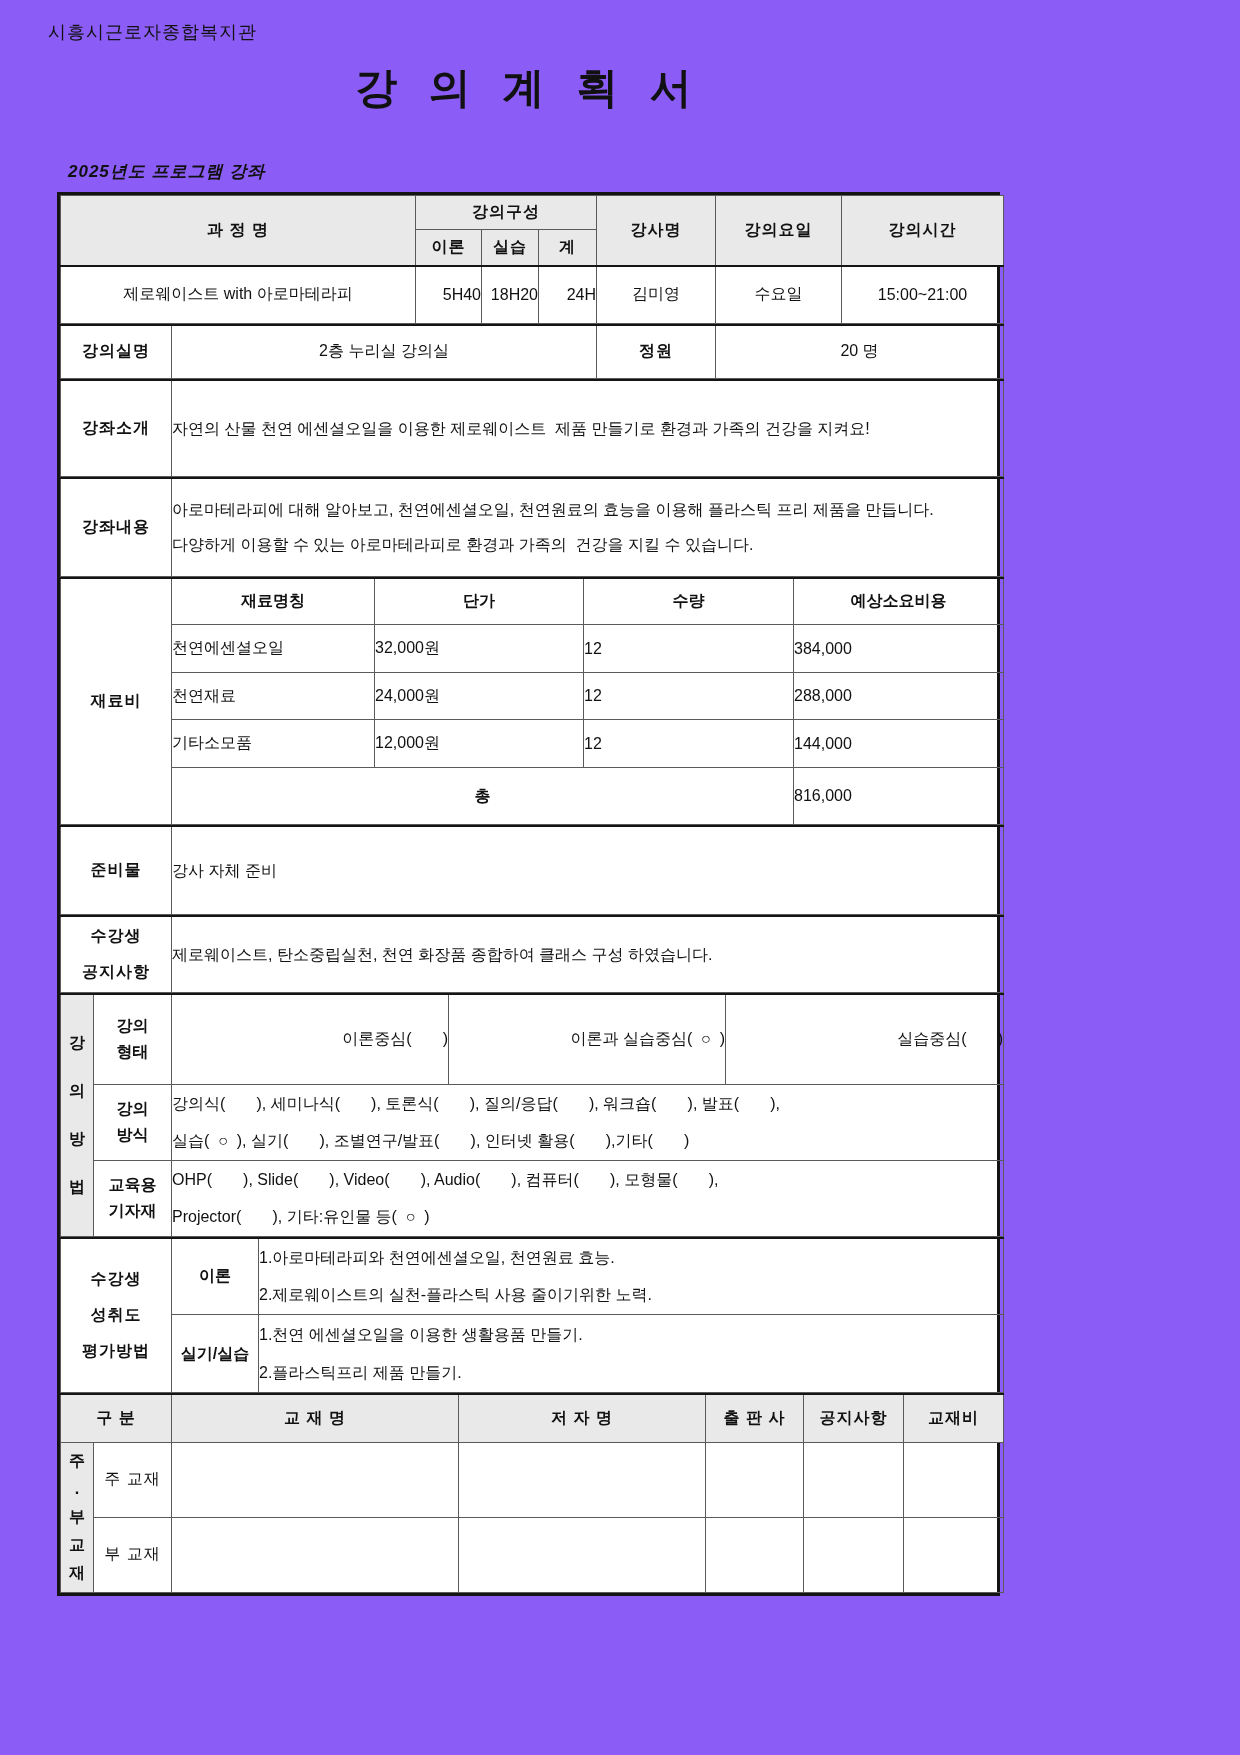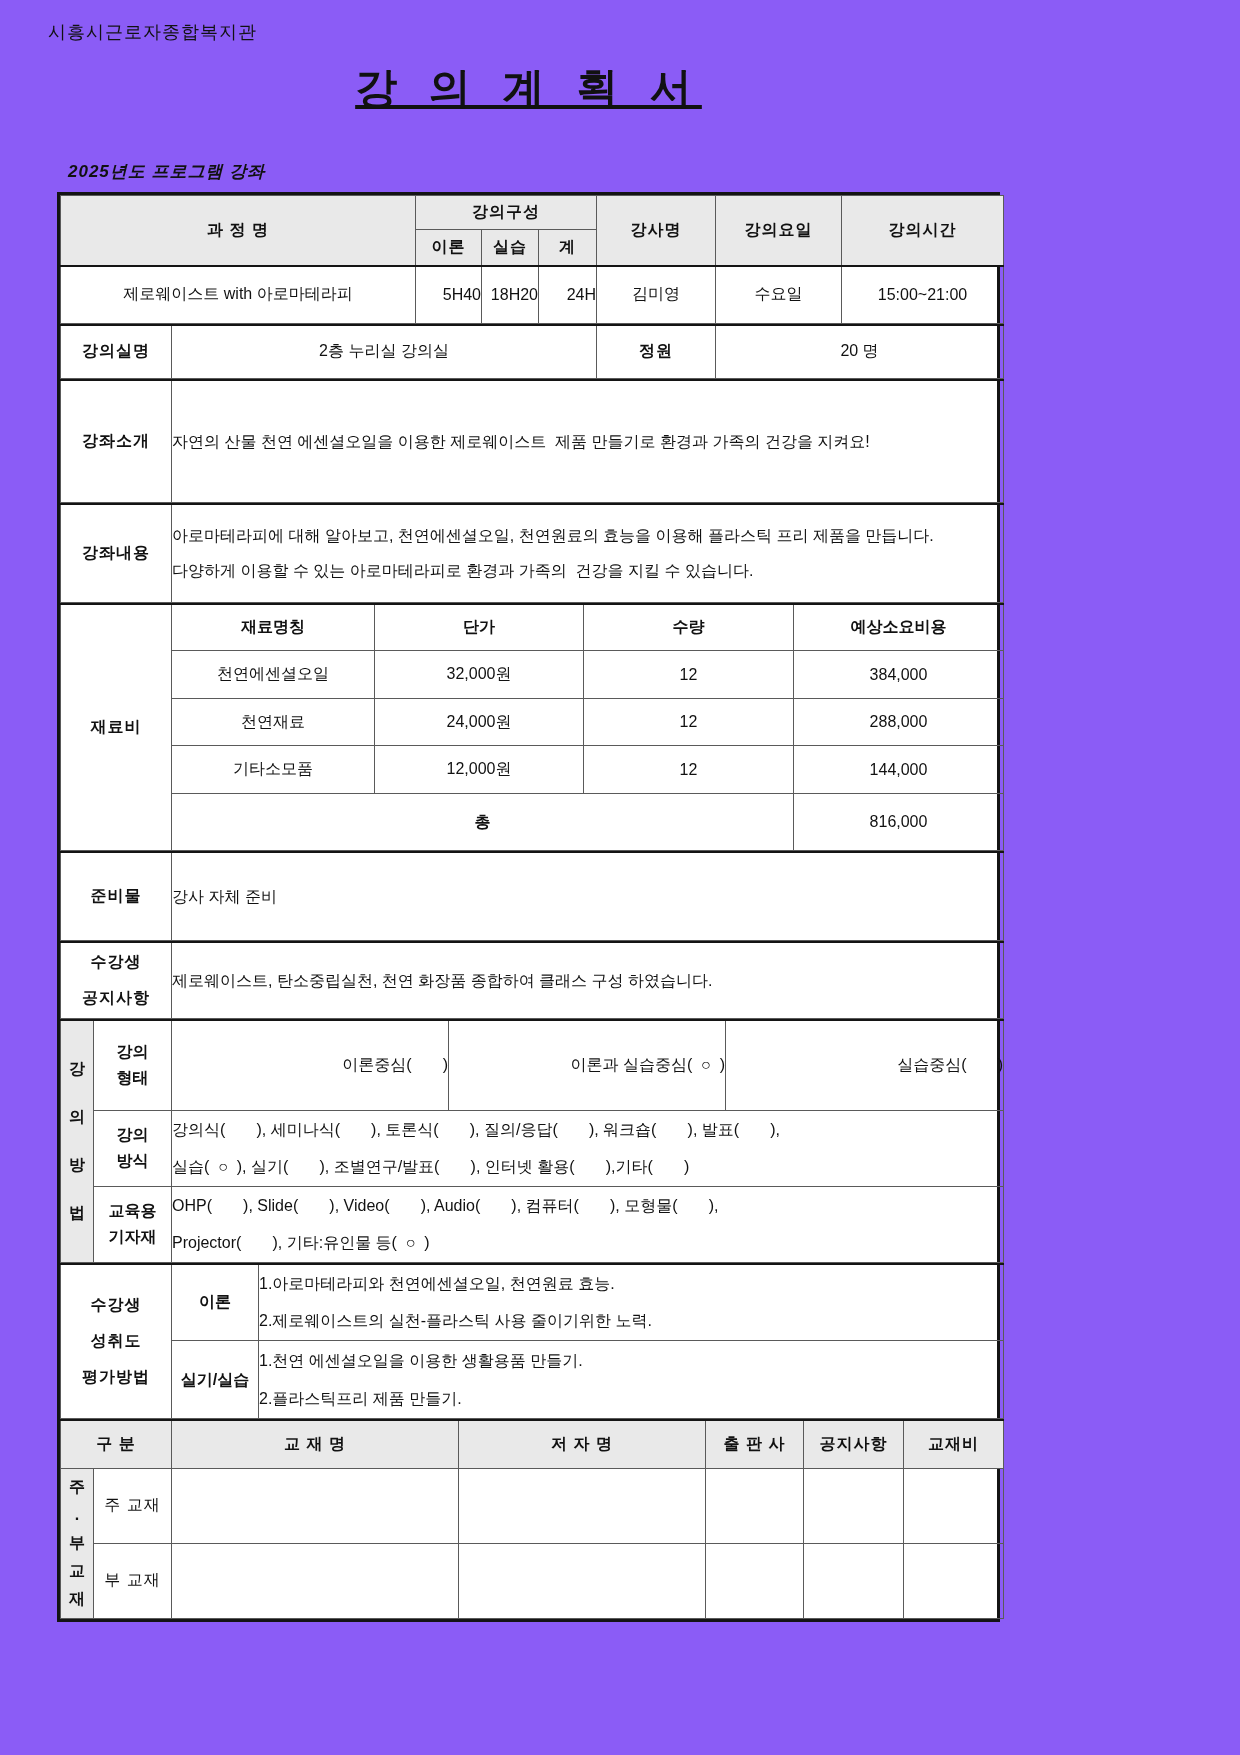--- a/index.html
+++ b/index.html
@@ -1,33 +1,33 @@
 <!DOCTYPE html>
 <html><head>
 <meta charset="utf-8">
 <style>
   html,body{margin:0;padding:0;background:#ffffff;}
   body{font-family:"Liberation Sans","DejaVu Sans",sans-serif;color:#111;}
   .sheet{position:relative;width:1240px;height:1755px;background:#8b5cf6;overflow:hidden;}
   .org{position:absolute;left:48px;top:20px;font-size:18px;letter-spacing:1px;}
   .title{position:absolute;left:57px;top:60px;width:943px;text-align:center;
-         font-size:42px;font-weight:600;letter-spacing:10px;white-space:pre;text-decoration:underline;}
+         font-size:42px;font-weight:600;letter-spacing:10px;white-space:pre;}
   .subtitle{position:absolute;left:68px;top:160px;font-size:17px;font-weight:700;letter-spacing:1px;font-style:italic;}
   .doc{position:absolute;left:57px;top:192px;width:943px;box-sizing:border-box;
        border:3px solid #141414;background:#fff;}
   table.sec{border-collapse:collapse;width:100%;table-layout:fixed;}
   table.sec + table.sec{border-top:2px solid #141414;}
   .sec td{border:1px solid #5a5a5a;vertical-align:middle;font-size:16px;padding:0;overflow:hidden;}
   tr.tt > td{border-top:2px solid #141414;}
   .hd{background:#e9e9e9;font-weight:700;text-align:center;font-size:17px;letter-spacing:1px;}
   .lbl{font-weight:700;text-align:center;font-size:17px;letter-spacing:1px;}
   .ctr{text-align:center;}
   .big{font-size:17px;}
   .rt{text-align:right;padding-right:5px;font-size:14px;}
-  .num{text-align:center;font-size:15px;}
+  .num{text-align:left;font-size:15px;}
   .mh{font-weight:700;text-align:center;font-size:16px;}
   .txt{padding:6px 14px;font-size:15.5px;white-space:pre-wrap;line-height:2.2;text-align:left;}
   .txt2{padding:4px 10px;font-size:16px;white-space:pre-wrap;line-height:2.35;text-align:left;}
   .opt{text-align:right;font-size:16px;white-space:pre;}
   .no-r{border-right:0;}
   .dot-l{border-left:1px dotted #8a8a8a;}
   .vstrip{background:#e9e9e9;font-weight:700;text-align:center;white-space:pre-line;
           font-size:16px;line-height:48px;}
   .vstrip2{background:#e9e9e9;font-weight:700;text-align:center;white-space:pre-line;
            font-size:15px;line-height:28px;}
@@ -98,21 +98,21 @@
       </tr>
     </tbody>
       </table>
 
     <table class="sec">
       <colgroup>
           <col style="width:111px">
           <col style="width:832px">
         </colgroup>
       <tbody>
-          <tr style="height:123px">
+          <tr style="height:97px">
         <td class="lbl">강좌소개</td>
         <td class="txt">자연의 산물 천연 에센셜오일을 이용한 제로웨이스트  제품 만들기로 환경과 가족의 건강을 지켜요!</td>
       </tr>
     </tbody>
       </table>
 
     <table class="sec">
       <colgroup>
           <col style="width:111px">
           <col style="width:832px">

